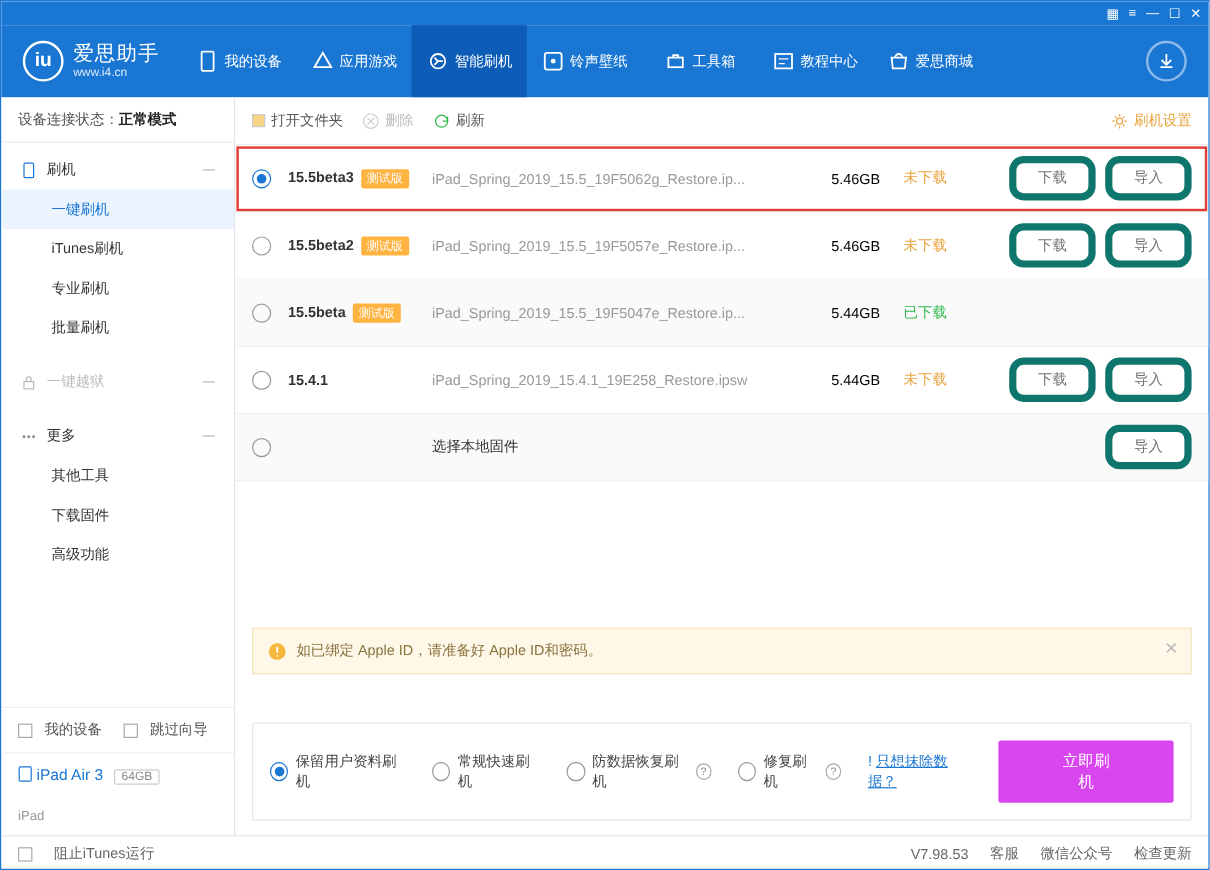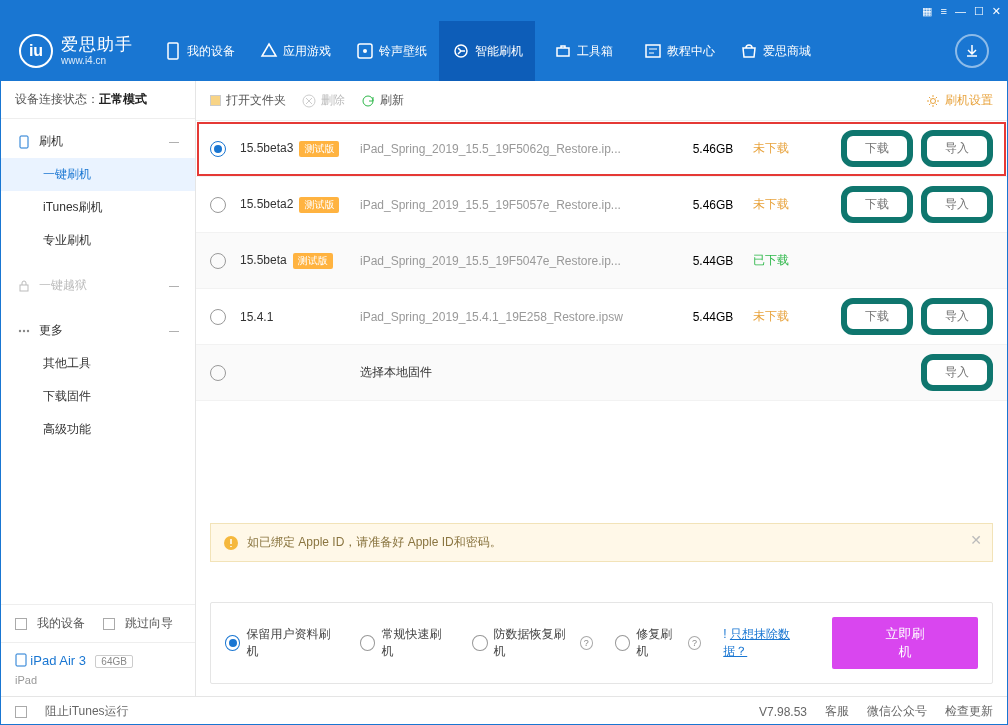--- a/index.html
+++ b/index.html
@@ -26,21 +26,21 @@
 .sb-head{display:flex;align-items:center;gap:8px;padding:8px 16px;color:#333;cursor:pointer}
 .sb-head .exp{color:#999;font-size:10px;margin-left:auto}
 .sb-item{padding:8px 16px 8px 42px;color:#333;cursor:pointer}
 .sb-item.active{background:#eaf3ff;color:#1976d2}
 .sb-note{margin:4px 16px 4px 38px;background:#f3f3f3;padding:8px 10px;color:#666;font-size:11px;line-height:1.5}
 .sb-spacer{flex:1}
 .sb-foot{border-top:1px solid #eee;padding:10px 14px;display:flex;align-items:center;gap:10px;color:#555}
 .sb-dev{border-top:1px solid #eee;padding:10px 14px}
 .sb-dev .name{color:#1976d2;font-size:13px;font-weight:500}
 .sb-dev .cap{display:inline-block;border:1px solid #ccc;border-radius:2px;padding:0 5px;font-size:10px;color:#888;margin-left:6px}
-.sb-dev .type{color:#999;font-size:11px;margin-top:6px}
+.sb-dev .type{color:#999;font-size:11px;margin-top:20px}
 .chk{width:12px;height:12px;border:1px solid #aaa;display:inline-block;flex-shrink:0}
 .main{flex:1;display:flex;flex-direction:column}
 .toolbar{height:40px;border-bottom:1px solid #eee;display:flex;align-items:center;padding:0 14px;gap:16px}
 .tb-btn{display:flex;align-items:center;gap:5px;color:#555;cursor:pointer}
 .tb-btn.disabled{color:#bbb}
 .tb-spacer{flex:1}
 .tb-set{color:#e8a33d;display:flex;align-items:center;gap:5px;cursor:pointer}
 .table-head{height:34px;display:flex;align-items:center;padding:0 14px;color:#555;border-bottom:1px solid #eee}
 .col-radio{width:30px}
 .col-ver{width:120px}
@@ -48,21 +48,21 @@
 .col-size{width:80px;text-align:center}
 .col-status{width:70px}
 .col-actions{width:170px;display:flex;gap:8px;justify-content:flex-end}
 .rows{}
 .row{height:56px;display:flex;align-items:center;padding:0 14px;border-bottom:1px solid #f2f2f2}
 .row.hl{outline:2px solid #e53935;outline-offset:-3px}
 .row.alt{background:#fafafa}
 .radio{width:16px;height:16px;border:1px solid #999;border-radius:50%;display:flex;align-items:center;justify-content:center}
 .radio.sel{border-color:#1976d2}
 .radio.sel::after{content:"";width:8px;height:8px;background:#1976d2;border-radius:50%}
-.ver{font-weight:400;color:#333}
+.ver{font-weight:700;color:#333}
 .tag{display:inline-block;background:#ffb340;color:#fff;font-size:10px;padding:1px 5px;border-radius:2px;margin-left:6px}
 .fname{color:#999}
 .st-no{color:#e8a33d}
 .st-yes{color:#2eb84a}
 .btn{border:6px solid #0f766e;background:#fff;padding:4px 18px;color:#737373;cursor:pointer;border-radius:12px}
 .alert{margin:8px 14px 12px;background:#fff8e8;border:1px solid #f2e3b8;padding:10px 12px;display:flex;align-items:center;gap:8px;color:#8a7540;position:relative}
 .alert .close{position:absolute;right:10px;top:8px;color:#bbb;cursor:pointer;font-size:14px}
 .options{margin:28px 14px 12px;border:1px solid #e5e5e5;border-radius:2px;padding:14px;display:flex;align-items:center;gap:22px}
 .opt{display:flex;align-items:center;gap:6px;color:#444;cursor:pointer}
 .opt .help{width:14px;height:14px;border:1px solid #aaa;border-radius:50%;display:flex;align-items:center;justify-content:center;font-size:9px;color:#888}
@@ -102,37 +102,37 @@
         <span class="lbl">我的设备</span>
       </div>
       <div class="nav-item">
         <span class="ico">
           <svg width="20" height="20">
             <path d="M10 3l7 12H3z" stroke="#fff" fill="none" stroke-width="1.5"></path>
           </svg>
         </span>
         <span class="lbl">应用游戏</span>
       </div>
+      <div class="nav-item active">
+        <span class="ico">
+          <svg width="20" height="20">
+            <path d="M4 10a6 6 0 1112 0 6 6 0 01-12 0" stroke="#fff" fill="none" stroke-width="1.5"></path>
+            <path d="M7 7l3 3-3 3M10 10h4" stroke="#fff" fill="none" stroke-width="1.5"></path>
+          </svg>
+        </span>
+        <span class="lbl">智能刷机</span>
+      </div>
       <div class="nav-item">
         <span class="ico">
           <svg width="20" height="20">
             <rect x="3" y="3" width="14" height="14" rx="2" stroke="#fff" fill="none" stroke-width="1.5"></rect>
             <circle cx="10" cy="10" r="2" fill="#fff"></circle>
           </svg>
         </span>
         <span class="lbl">铃声壁纸</span>
-      </div>
-      <div class="nav-item active">
-        <span class="ico">
-          <svg width="20" height="20">
-            <path d="M4 10a6 6 0 1112 0 6 6 0 01-12 0" stroke="#fff" fill="none" stroke-width="1.5"></path>
-            <path d="M7 7l3 3-3 3M10 10h4" stroke="#fff" fill="none" stroke-width="1.5"></path>
-          </svg>
-        </span>
-        <span class="lbl">智能刷机</span>
       </div>
       <div class="nav-item">
         <span class="ico">
           <svg width="20" height="20">
             <rect x="4" y="7" width="12" height="8" stroke="#fff" fill="none" stroke-width="1.5"></rect>
             <path d="M8 7V5h4v2" stroke="#fff" fill="none" stroke-width="1.5"></path>
           </svg>
         </span>
         <span class="lbl">工具箱</span>
       </div>
@@ -172,20 +172,21 @@
         <svg width="14" height="14">
             <rect x="3" y="1" width="8" height="12" rx="1" stroke="#1976d2" fill="none"></rect>
           </svg>
         <span>刷机</span>
           <span class="exp">—</span>
       </div>
       <div id="sb-flash">
           <div class="sb-item active">一键刷机</div>
           <div class="sb-item">iTunes刷机</div>
           <div class="sb-item">专业刷机</div>
+          <div class="sb-item">批量刷机</div>
         </div>
     </div>
     <div class="sb-sec">
       <div class="sb-head">
         <svg width="14" height="14">
             <rect x="3" y="6" width="8" height="6" stroke="#bbb" fill="none"></rect>
             <path d="M5 6V4a2 2 0 014 0v2" stroke="#bbb" fill="none"></path>
           </svg>
         <span style="color:#bbb">一键越狱</span>
           <span class="exp">—</span>

